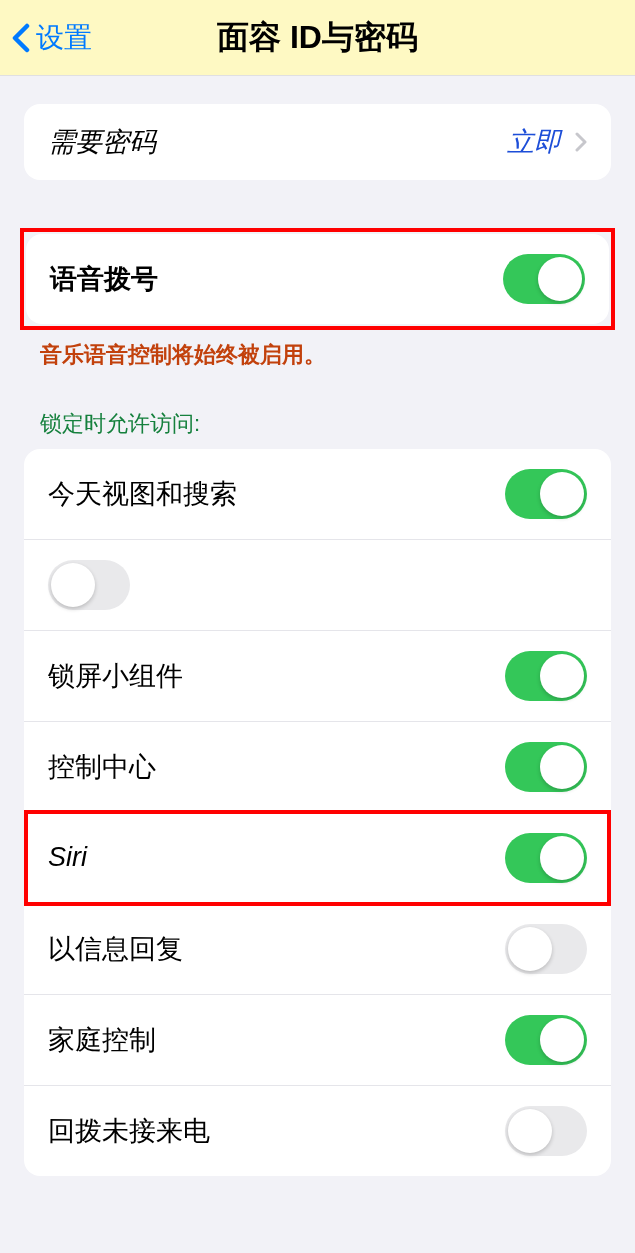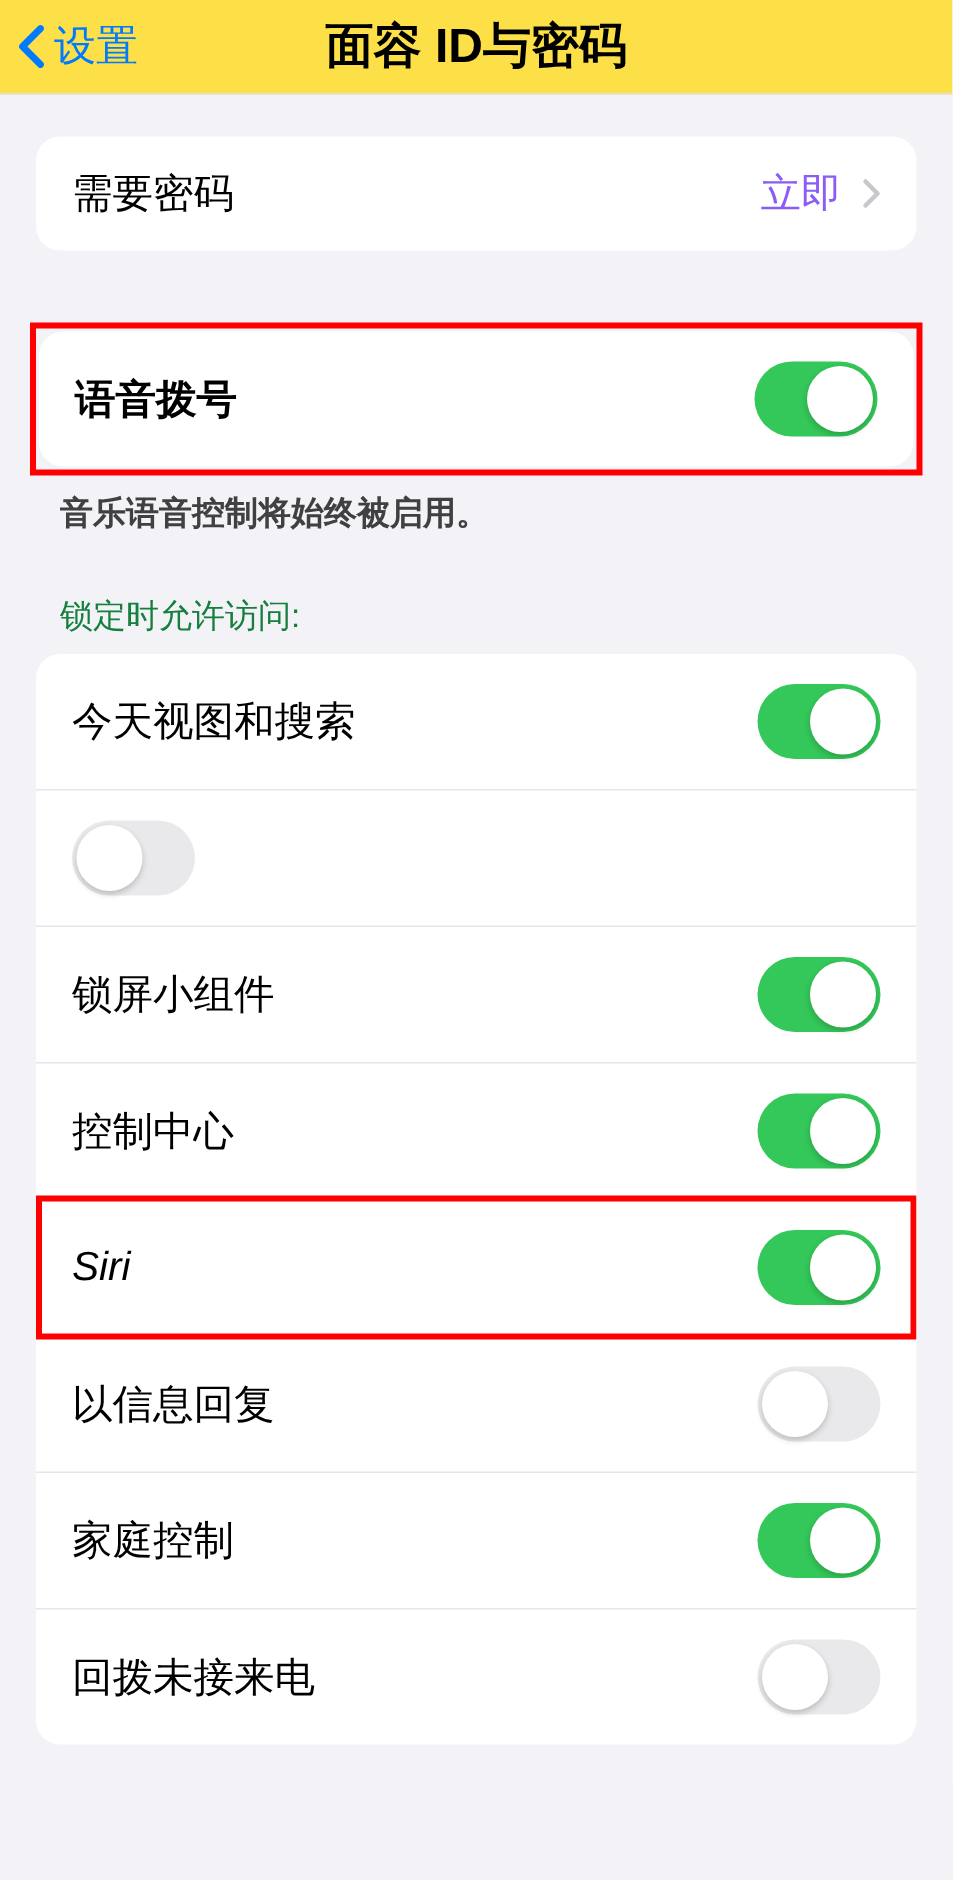--- a/index.html
+++ b/index.html
@@ -10,22 +10,22 @@
     body {
       font-family: -apple-system, BlinkMacSystemFont, "Helvetica Neue", sans-serif;
       background: #f2f2f7;
       width: 635px;
       height: 1253px;
       overflow: hidden;
     }
     .nav-header {
       display: flex;
       align-items: center;
-      height: 63px;
-      background: #fde047;
+      height: 76px;
+      background: #fef9c3;
       border-bottom: 1px solid #e0e0e2;
       position: relative;
     }
     .back-button {
       display: flex;
       align-items: center;
       padding-left: 12px;
       color: #007aff;
       font-size: 28px;
       cursor: pointer;
@@ -69,32 +69,32 @@
     .row:last-child {
       border-bottom: none;
     }
     .row-label {
       font-size: 27px;
       color: #000;
     }
     .row-value {
       display: flex;
       align-items: center;
-      color: #8b5cf6;
+      color: #1d4ed8;
       font-size: 27px;
     }
     .chevron-right {
       width: 12px;
       height: 20px;
       margin-left: 14px;
     }
     .footer-text {
       padding: 10px 40px 0 40px;
       font-size: 22px;
-      color: #404040;
+      color: #c2410c;
       line-height: 1.4;
     }
     .header-text {
       padding: 0 40px 10px 40px;
       font-size: 22px;
       color: #15803d;
     }
     .toggle {
       width: 82px;
       height: 50px;
@@ -119,20 +119,21 @@
       box-shadow: 0 2px 4px rgba(0,0,0,0.2);
     }
     .toggle.on .toggle-knob {
       right: 3px;
     }
     .toggle.off .toggle-knob {
       left: 3px;
     }
     .section-1 {
       margin-top: 28px;
+      font-style: italic;
     }
     .section-2 {
       margin-top: 48px;
       font-weight: bold;
     }
     .section-3 {
       margin-top: 38px;
     }
     .highlight-wrapper-1 {
       border: 4px solid #ff0000;

